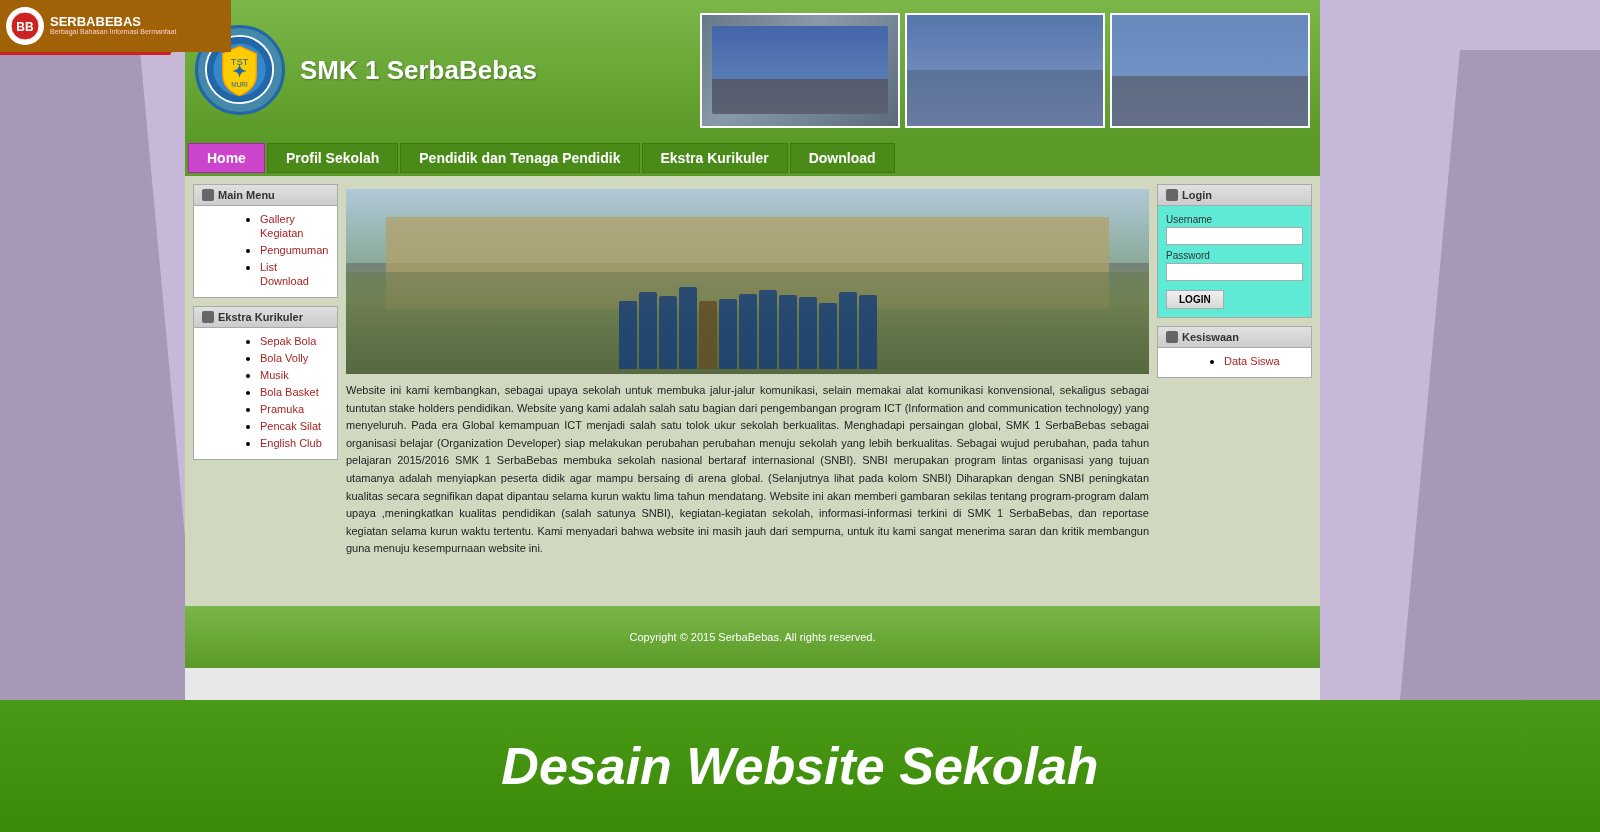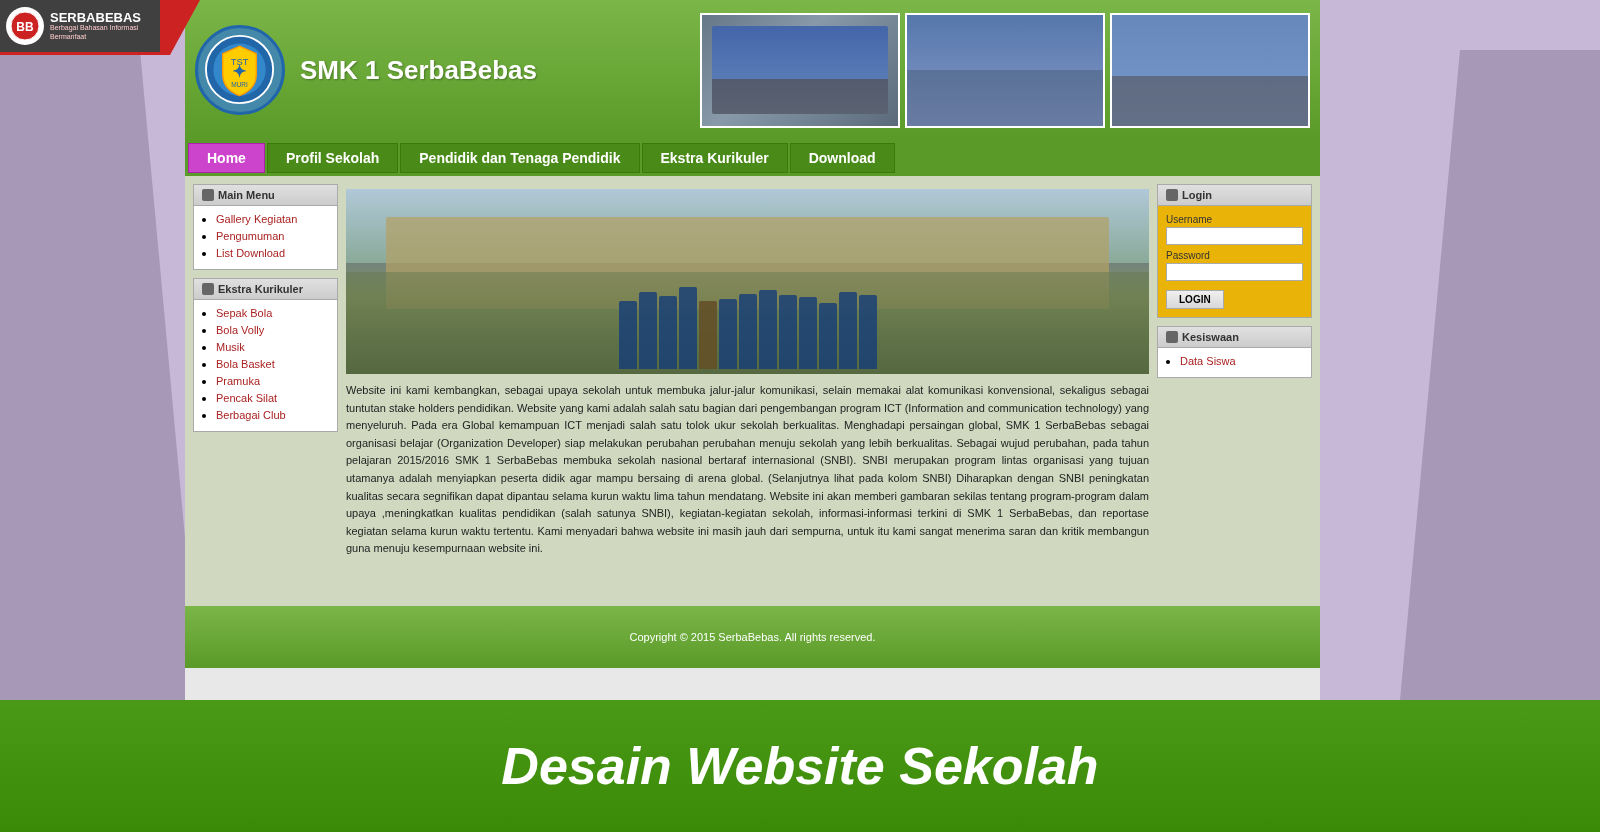--- a/index.html
+++ b/index.html
@@ -130,20 +130,21 @@
     }
     .sidebar-content {
       padding: 6px 8px;
     }
     .sidebar-content ul {
       list-style: disc;
       padding-left: 14px;
     }
     .sidebar-content ul li {
       margin-bottom: 3px;
+      margin-left: 44px;
     }
     .sidebar-content ul li a {
       color: #aa2222;
       text-decoration: none;
       font-size: 11px;
     }
 
     
     .main-content {
       flex: 1;
@@ -180,21 +181,21 @@
       color: #222;
       text-align: justify;
     }
 
     
     .right-sidebar {
       width: 155px;
       flex-shrink: 0;
     }
     .login-box {
-      background: #eab308;
+      background: #5eead4;
       border: 1px solid #aaa;
       margin-bottom: 8px;
     }
     .login-form {
       padding: 8px;
     }
     .login-field {
       margin-bottom: 5px;
     }
     .login-field label {
@@ -280,21 +281,21 @@
       clip-path: polygon(30% 0, 100% 0, 100% 100%, 0% 100%);
     }
   </style>
 </head>
 <body>
 
 <div class="diagonal-left"></div>
 <div class="diagonal-right"></div>
 
 <div class="corner-tl"></div>
-<div style="position:absolute;top:0;left:0;width:160px;height:52px;z-index:10;background:#404040;display:flex;align-items:center;padding:4px 6px;gap:6px;">
+<div style="position:absolute;top:0;left:0;width:231px;height:52px;z-index:10;background:#a16207;display:flex;align-items:center;padding:4px 6px;gap:6px;">
   <div style="width:38px;height:38px;background:white;border-radius:50%;display:flex;align-items:center;justify-content:center;flex-shrink:0;">
     <svg width="30" height="30" viewBox="0 0 30 30">
       <circle cx="15" cy="15" r="14" fill="#cc2222" stroke="white" stroke-width="1"></circle>
       <text x="15" y="20" text-anchor="middle" fill="white" font-size="12" font-weight="bold">BB</text>
     </svg>
   </div>
   <div>
     <div style="color:white;font-size:13px;font-weight:900;line-height:1;">SERBABEBAS</div>
     <div style="color:#ffcccc;font-size:7px;line-height:1.2;">Berbagai Bahasan Informasi Bermanfaat</div>
   </div>
@@ -376,21 +377,21 @@
           <span>Ekstra Kurikuler</span>
         </div>
         <div class="sidebar-content">
           <ul>
             <li><a href="#">Sepak Bola</a></li>
             <li><a href="#">Bola Volly</a></li>
             <li><a href="#">Musik</a></li>
             <li><a href="#">Bola Basket</a></li>
             <li><a href="#">Pramuka</a></li>
             <li><a href="#">Pencak Silat</a></li>
-            <li><a href="#">Berbagai Club</a></li>
+            <li><a href="#">English Club</a></li>
           </ul>
         </div>
       </div>
     </div>
 
     <div class="main-content">
 
       <div class="featured-image">
         <div class="group-photo-sim">
 

